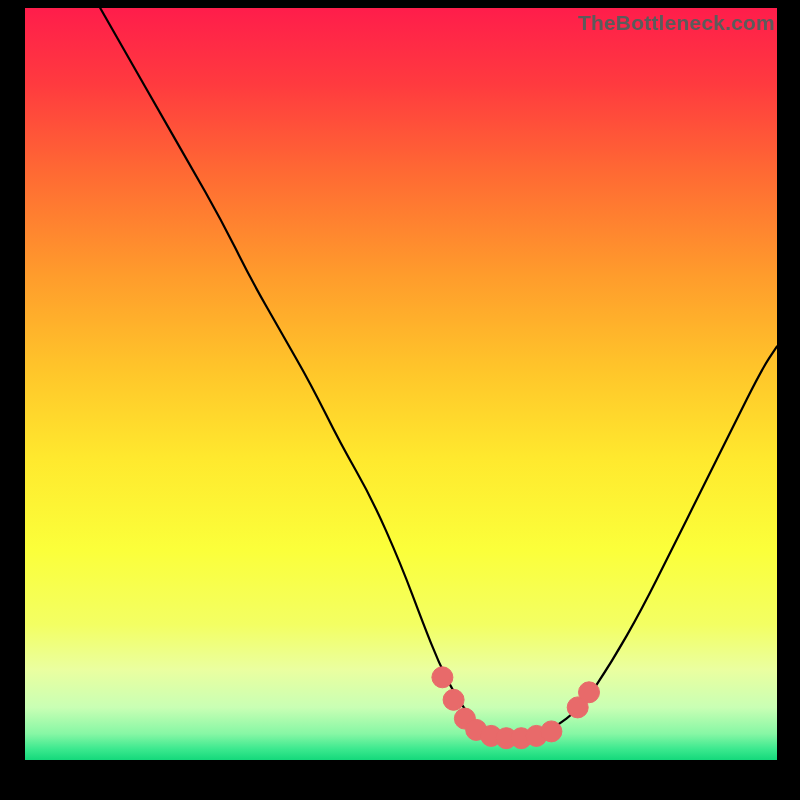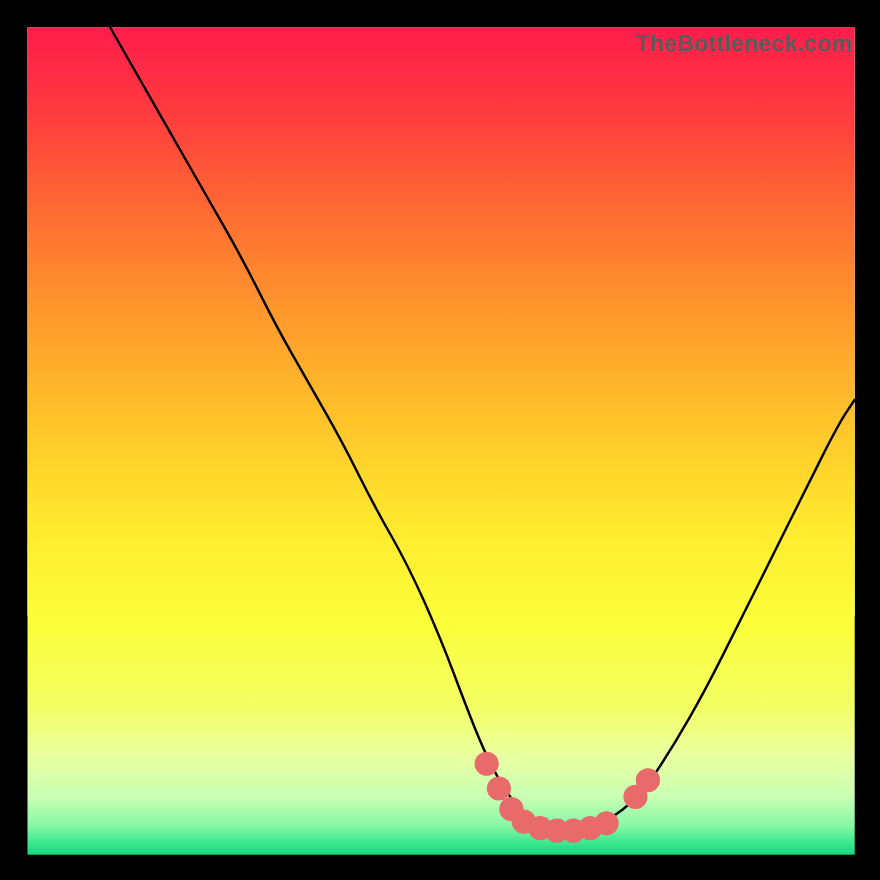--- a/index.html
+++ b/index.html
@@ -6,24 +6,24 @@
     margin: 0;
     padding: 0;
     width: 800px;
     height: 800px;
     background: #000;
     overflow: hidden;
   }
   .frame {
     position: absolute;
     left: 25px;
-    top: 25px;
+    top: 8px;
     width: 752px;
     height: 535px;
-    background: #ffffff;
+    background: #7dd3fc;
   }
   .plot-bg {
     position: absolute;
     left: 0;
     top: 0;
     width: 752px;
     height: 752px;
     
   }
   .watermark {

